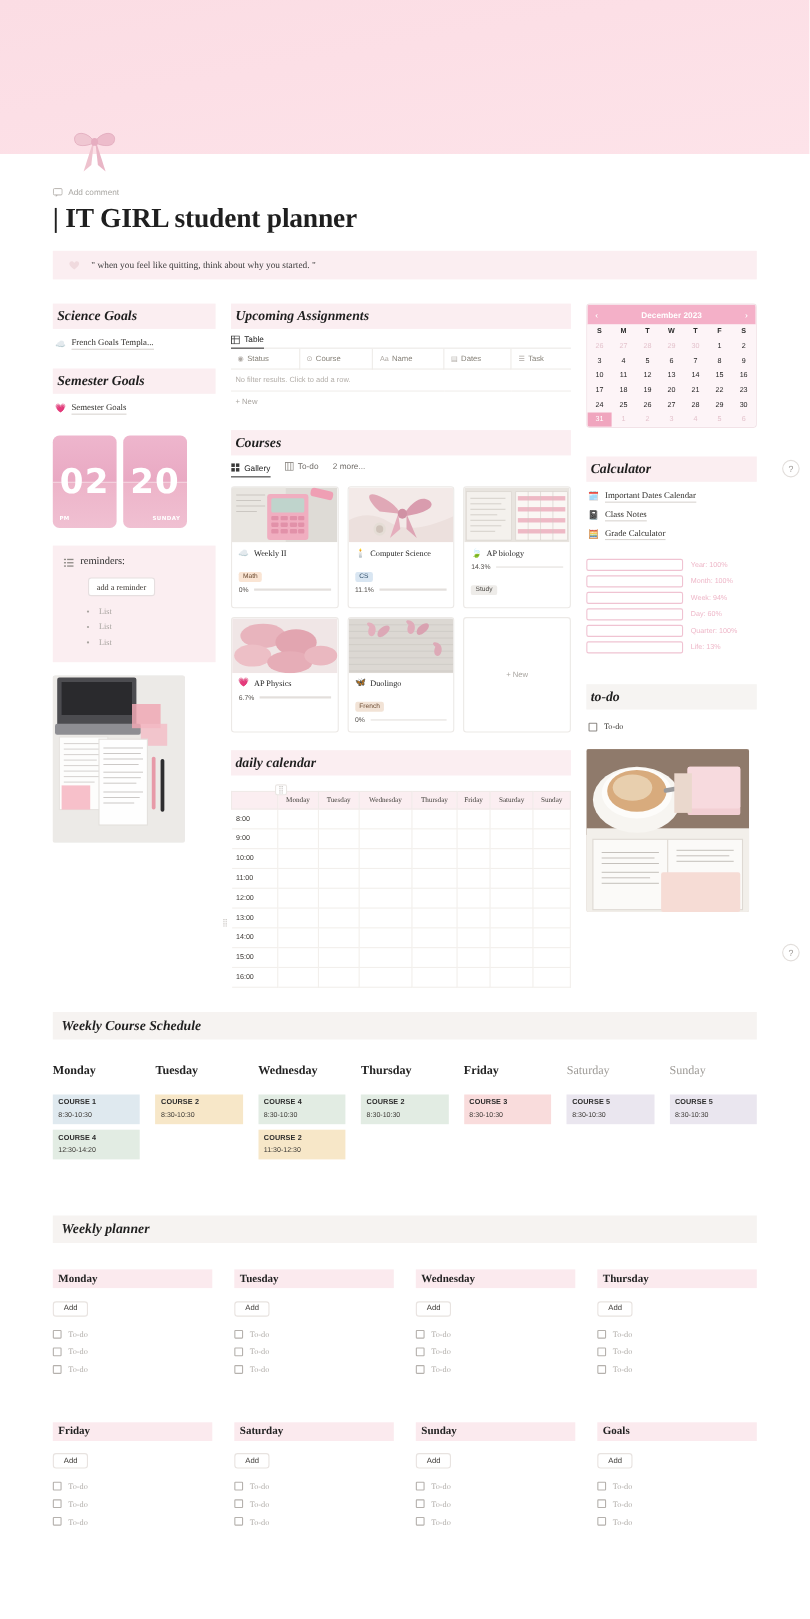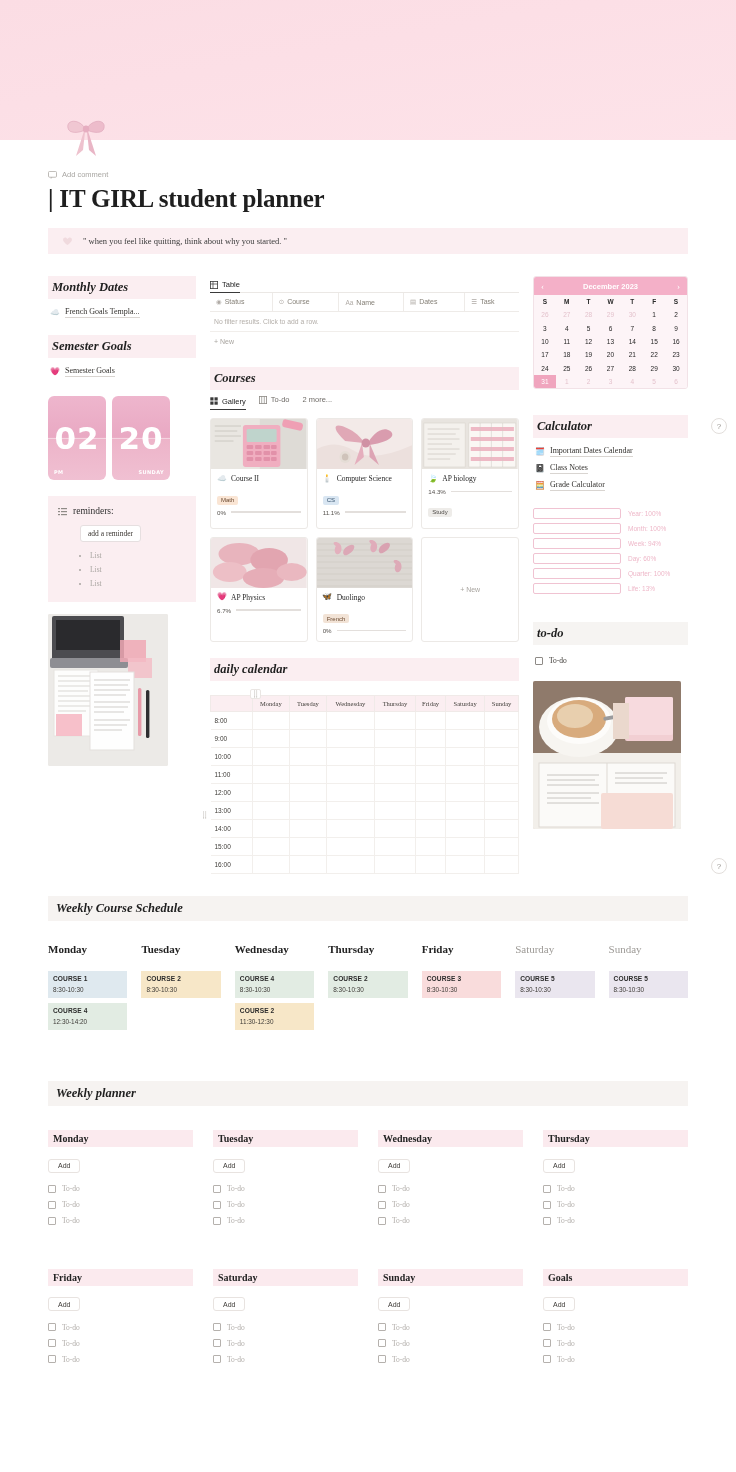--- a/index.html
+++ b/index.html
@@ -324,21 +324,21 @@
   <div class="quote-bar">
     <svg class="heart-small" viewBox="0 0 11 10">
       <path d="M5.5 9 C1 6 0.3 3.4 1.8 2 C3 0.9 4.7 1.6 5.5 3 C6.3 1.6 8 0.9 9.2 2 C10.7 3.4 10 6 5.5 9 Z" fill="#f0dade"></path>
     </svg>
     <span>" when you feel like quitting, think about why you started. "</span>
   </div>
 
   <div class="main-grid">
 
     <div>
-      <div class="sec-head">Monthly Dates</div>
+      <div class="sec-head">Science Goals</div>
       <div class="link-row">
         <span class="emoji">☁️</span>
         <span class="lbl">French Goals Templa...</span>
       </div>
 
       <div class="sec-head" style="margin-top:14px;">Semester Goals</div>
       <div class="link-row">
         <span class="emoji">💗</span>
         <span class="lbl">Semester Goals</span>
       </div>
@@ -392,20 +392,21 @@
             <path d="M46 66h36M46 71h34M46 76h36M46 81h32M46 88h36M46 93h34M46 98h30M46 106h36M46 111h33M46 116h28"></path>
           </g>
           <rect x="90" y="74" width="3.4" height="48" rx="1.6" fill="#e79aa8"></rect>
           <rect x="98" y="76" width="3.4" height="48" rx="1.6" fill="#2e2e30"></rect>
         </svg>
         
       </div>
     </div>
 
     <div>
+      <div class="sec-head">Upcoming Assignments</div>
 
       <div class="tab-row">
         <div class="tab active">
           <svg width="8" height="8" viewBox="0 0 8 8">
             <rect x=".4" y=".4" width="7.2" height="7.2" fill="none" stroke="#3a3a3a" stroke-width=".8"></rect>
             <path d="M.4 3h7.2M3 .4v7.2" stroke="#3a3a3a" stroke-width=".7"></path>
           </svg>
           <span>Table</span>
         </div>
       </div>
@@ -477,21 +478,21 @@
                   <rect x="47" y="38" width="7" height="4" rx="1"></rect>
                   <rect x="56" y="38" width="7" height="4" rx="1"></rect>
                   <rect x="64" y="38" width="6" height="4" rx="1"></rect>
                 </g>
               <rect x="76" y="2" width="22" height="8" rx="3" transform="rotate(12 87 6)" fill="#ef9fb4"></rect>
             </svg>
           </div>
           <div class="card-body">
             <div class="card-title">
               <span class="emoji">☁️</span>
-              <span>Course II</span>
+              <span>Weekly II</span>
             </div>
             <div class="tag math">Math</div>
             <div class="pct-row">
               <span class="pct">0%</span>
               <span class="bar-track"></span>
             </div>
           </div>
         </div>
 
         <div class="card">

